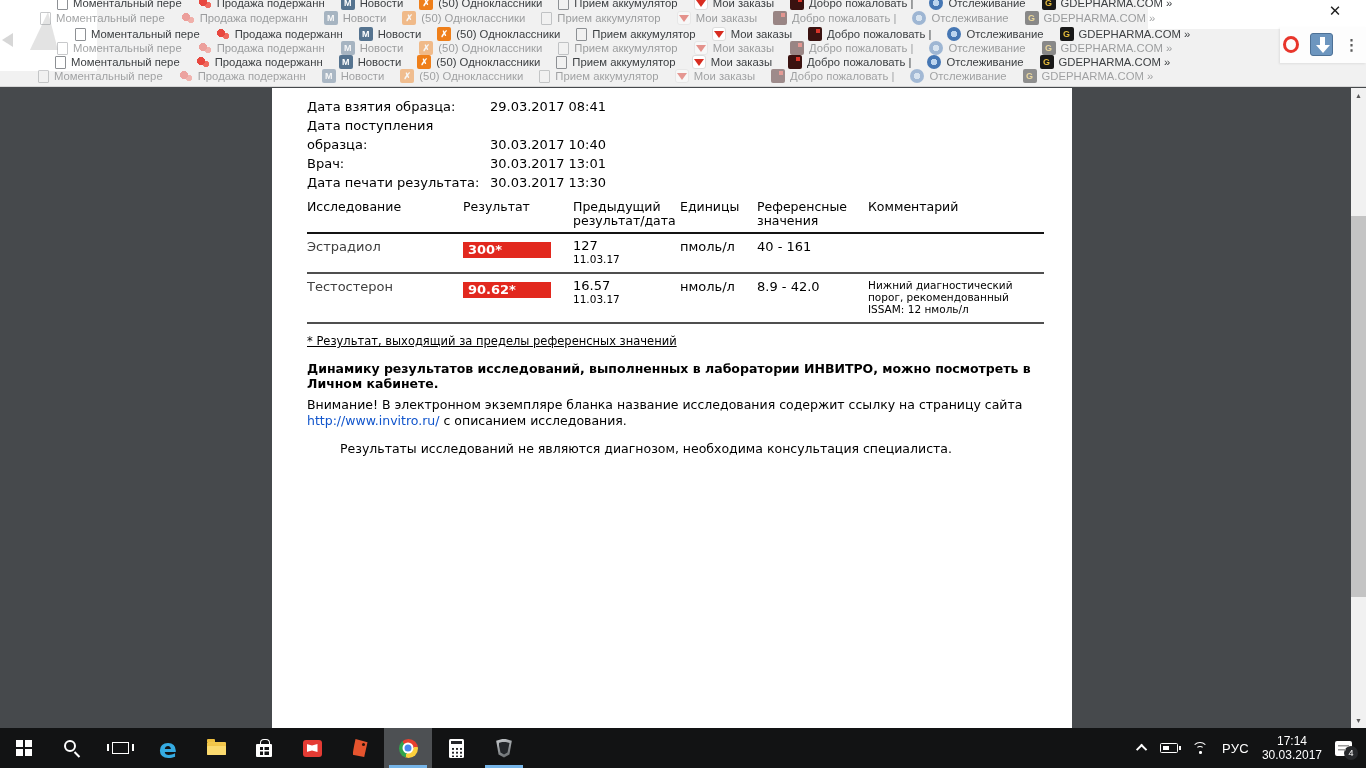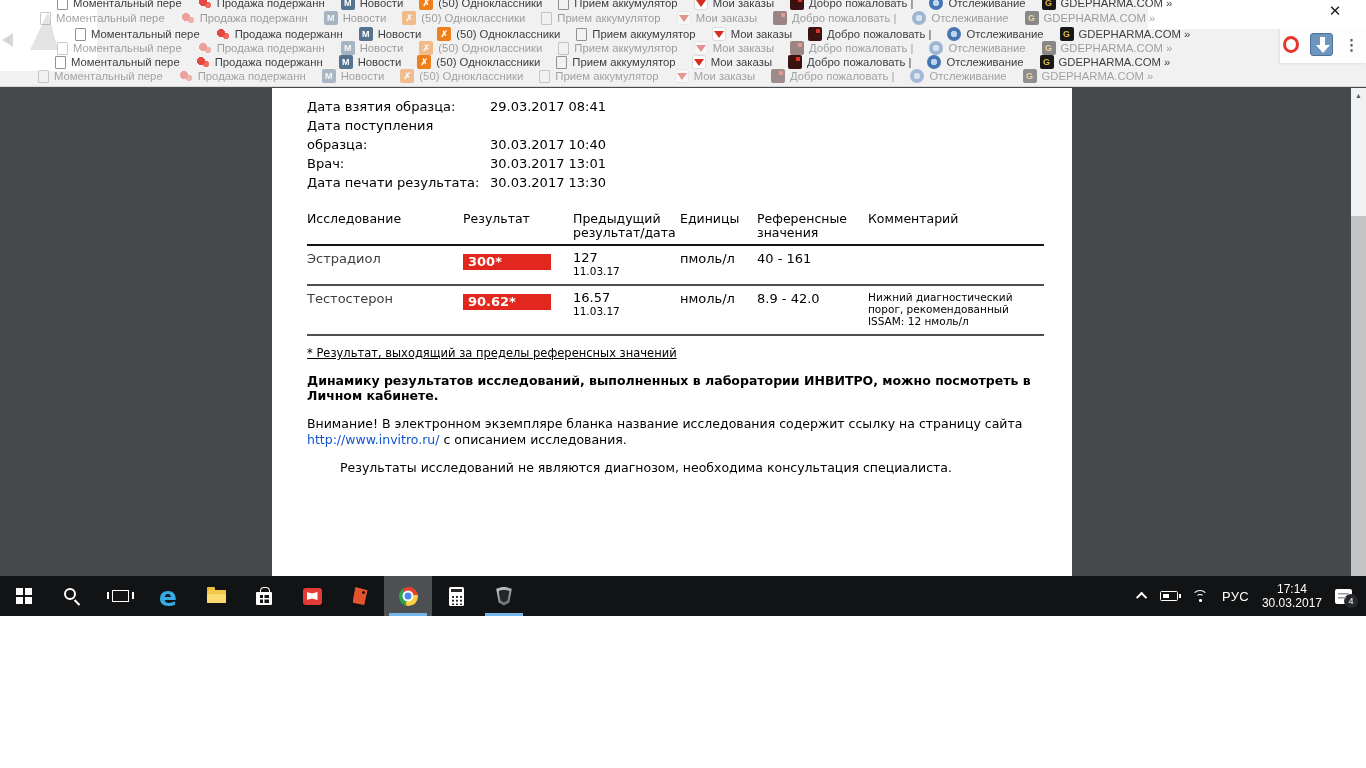--- a/index.html
+++ b/index.html
@@ -1,18 +1,18 @@
 <!DOCTYPE html>
 <html><head>
 <meta charset="utf-8">
 <style>
   * { margin:0; padding:0; box-sizing:border-box; }
   html,body { width:1366px; height:768px; overflow:hidden; }
   body { font-family:"Liberation Sans", sans-serif; }
-  #screen { position:relative; width:1366px; height:616px; background:#46494c; overflow:hidden; }
+  #screen { position:relative; width:1366px; height:768px; background:#46494c; overflow:hidden; }
 
   
   .chrome-top { position:absolute; top:0; left:0; width:1366px; height:87px; background:#f1f1f1; border-bottom:1px solid #d6d6d6; overflow:hidden; }
   .patch-tl { position:absolute; left:0; top:0; width:97px; height:71px; background:#fff; }
   .ghost-tri-1 { position:absolute; left:8px; top:2px; width:0; height:0; border-left:14px solid transparent; border-right:22px solid transparent; border-bottom:44px solid #cicfcf; border-bottom-color:#c9c9c9; transform:skewX(-14deg); opacity:.8; }
   .ghost-tri-2 { position:absolute; left:34px; top:12px; width:0; height:0; border-left:10px solid transparent; border-right:18px solid transparent; border-bottom:38px solid #dcdcdc; transform:skewX(-12deg); opacity:.8; }
   .ghost-arrow-left { position:absolute; left:2px; top:33px; width:0; height:0; border-top:7px solid transparent; border-bottom:7px solid transparent; border-right:11px solid #c2c2c2; opacity:.65; }
   .patch-tr-top { position:absolute; right:0; top:0; width:218px; height:29px; background:#fff; }
   .patch-tr-mid { position:absolute; right:0; top:27px; width:86px; height:36px; background:#fdfdfd; box-shadow:-1px 1px 2px rgba(0,0,0,.08); }
 
@@ -47,34 +47,34 @@
   .tracking-icon { border-radius:50%; background:radial-gradient(circle at 50% 50%, #bcd4ee 0 3px, #4677b4 3.5px); }
   .gdepharma-icon { background:#181818; color:#e2b93b; }
 
   
   .content { position:absolute; top:88px; left:0; width:1366px; height:640px; background:#46494c; }
   .doc { position:absolute; left:272px; top:0; width:800px; height:640px; background:#fff; padding:9px 28px 0 35px; font-family:"DejaVu Sans", sans-serif; color:#000; }
 
   .meta-line { line-height:19px; font-size:13px; }
   .meta-label { display:inline-block; width:183px; }
 
-  .lab-table { margin-top:20px; width:737px; }
+  .lab-table { margin-top:8px; width:737px; }
   .lt-head, .lt-row { display:grid; grid-template-columns:156px 110px 107px 77px 111px 176px; }
   .lt-head { font-size:12.5px; line-height:14px; padding-bottom:4px; border-bottom:2px solid #141414; }
   .lt-row { padding:5px 0 7px; border-bottom:2px solid #4f4f4f; align-items:start; }
   .lt-name { color:#404040; font-size:13px; cursor:pointer; }
   .red-pill { display:inline-block; width:88px; background:#e2281e; color:#fff; font-weight:bold; font-size:13px; line-height:16px; padding-left:5px; }
   .lt-prev { font-size:13px; line-height:14px; }
   .lt-prevdate { font-size:10.5px; line-height:12px; }
   .lt-units, .lt-ref { font-size:13px; }
   .lt-comment { font-size:10.5px; line-height:12px; padding-right:6px; }
 
   .footnote { margin-top:10px; font-size:11.5px;text-decoration:underline; }
   .dynamics { margin-top:13px; font-size:12.5px; font-weight:bold; }
-  .attention { margin-top:13px; font-size:12.5px; width:720px; line-height:16px; }
+  .attention { margin-top:6px; font-size:12.5px; width:720px; line-height:16px; }
   .link-blue { color:#1155cc; cursor:pointer; }
   .disclaimer { margin-top:12px; font-size:12.5px;margin-left:33px; }
 
   
   .scrollbar { position:absolute; right:0; top:0; width:15px; height:640px; background:#f1f1f1; }
   .sb-btn { position:absolute; left:0; width:15px; height:15px; color:#585858; font-size:7px; text-align:center; line-height:15px; }
   .sb-btn.up { top:0; } .sb-btn.up::after { content:"▲"; }
   .sb-btn.down { bottom:0; } .sb-btn.down::after { content:"▼"; }
   .sb-thumb { position:absolute; left:0; top:128px; width:15px; height:381px; background:#c4c4c4; }
 

